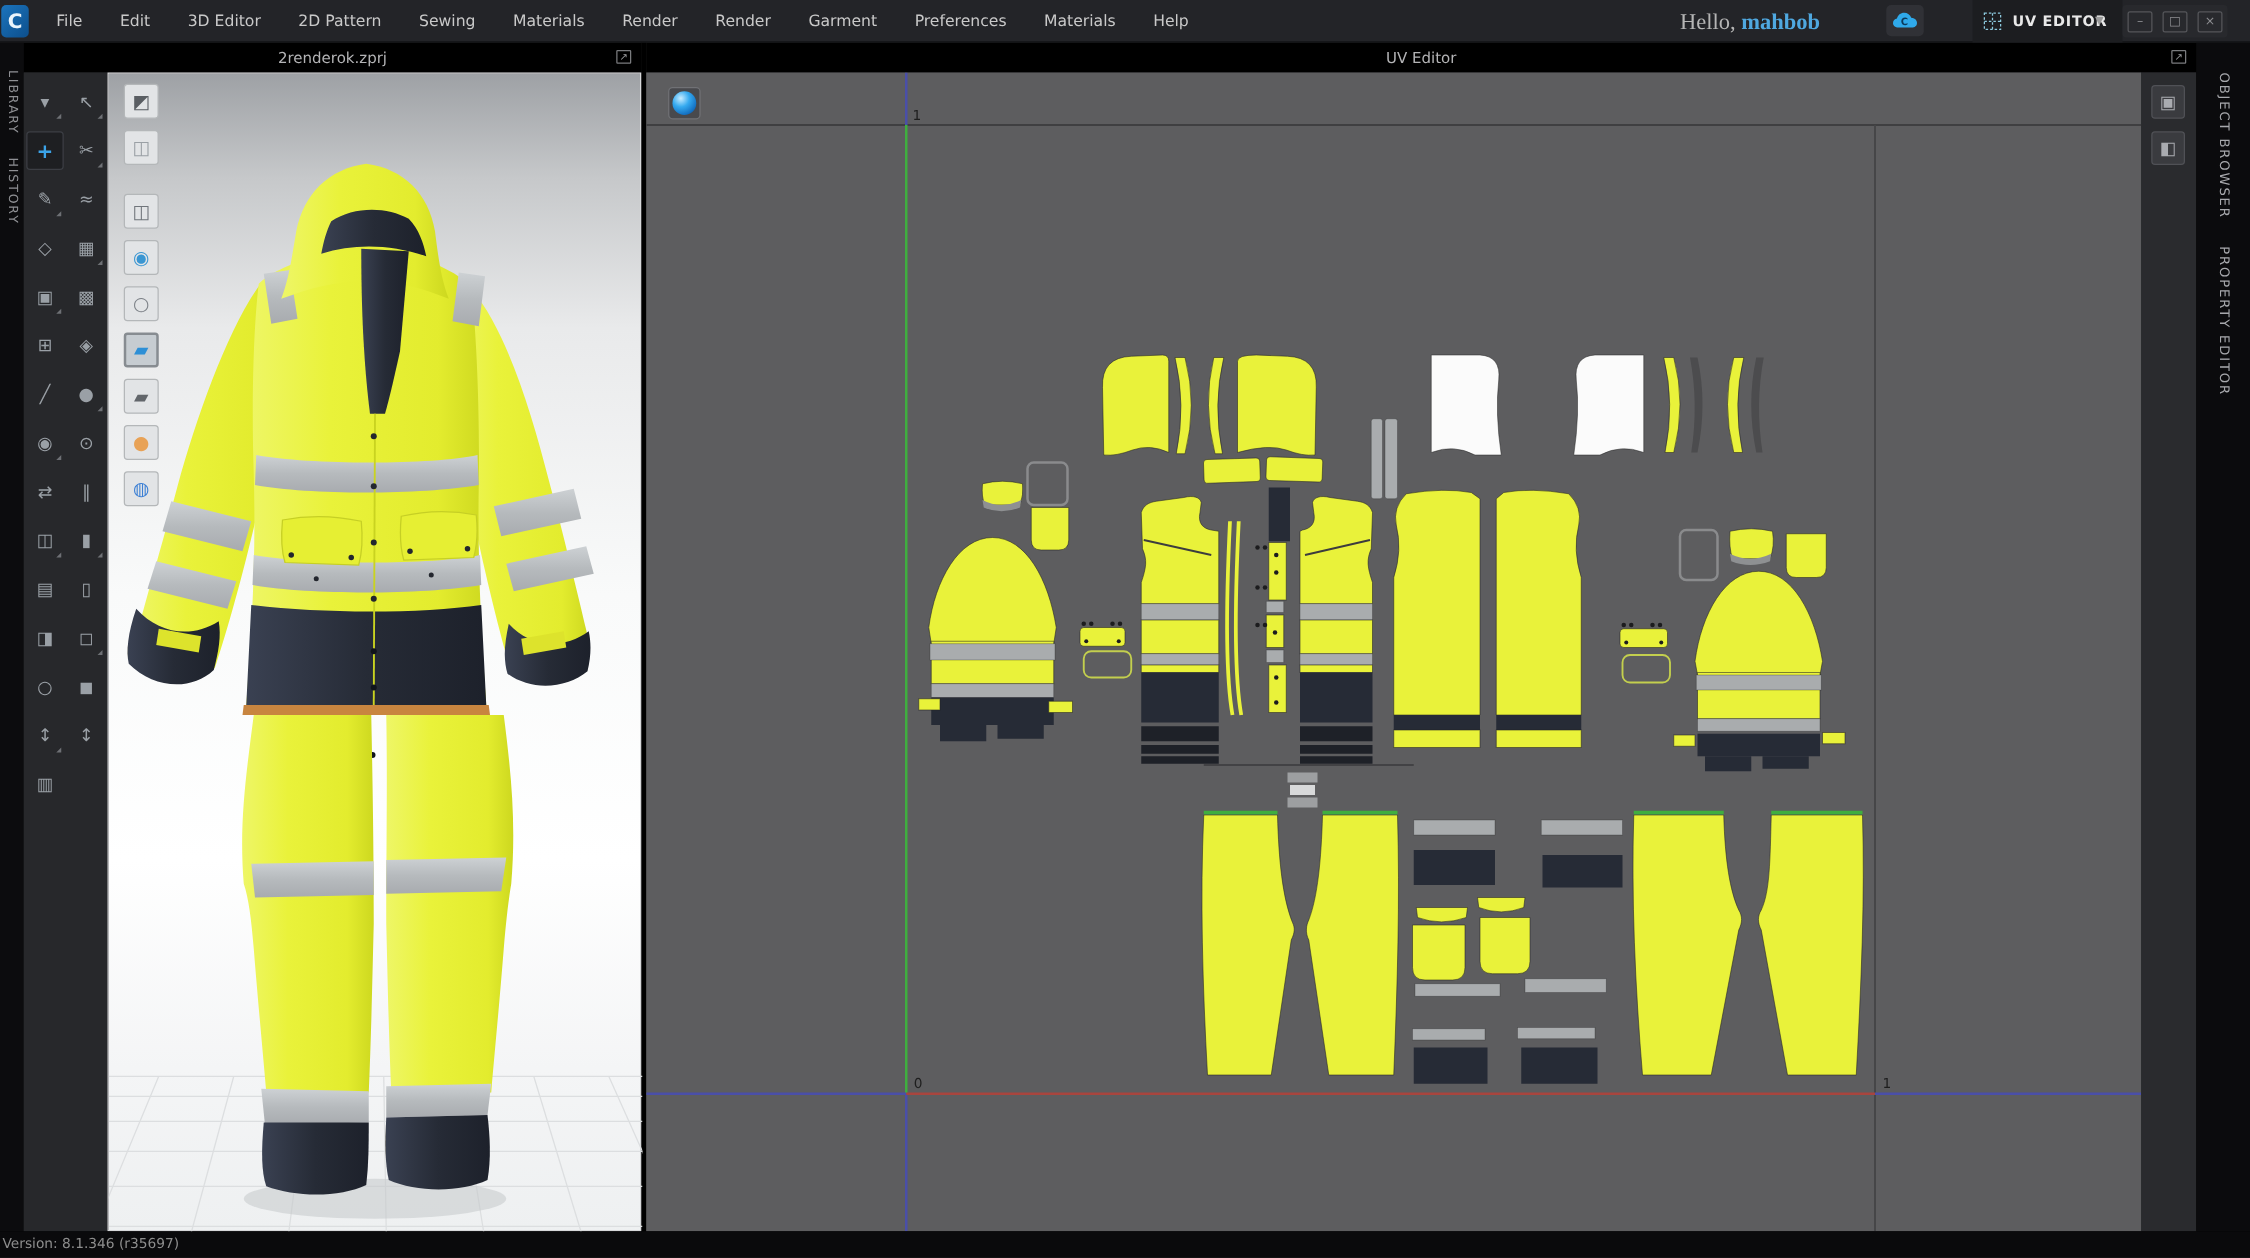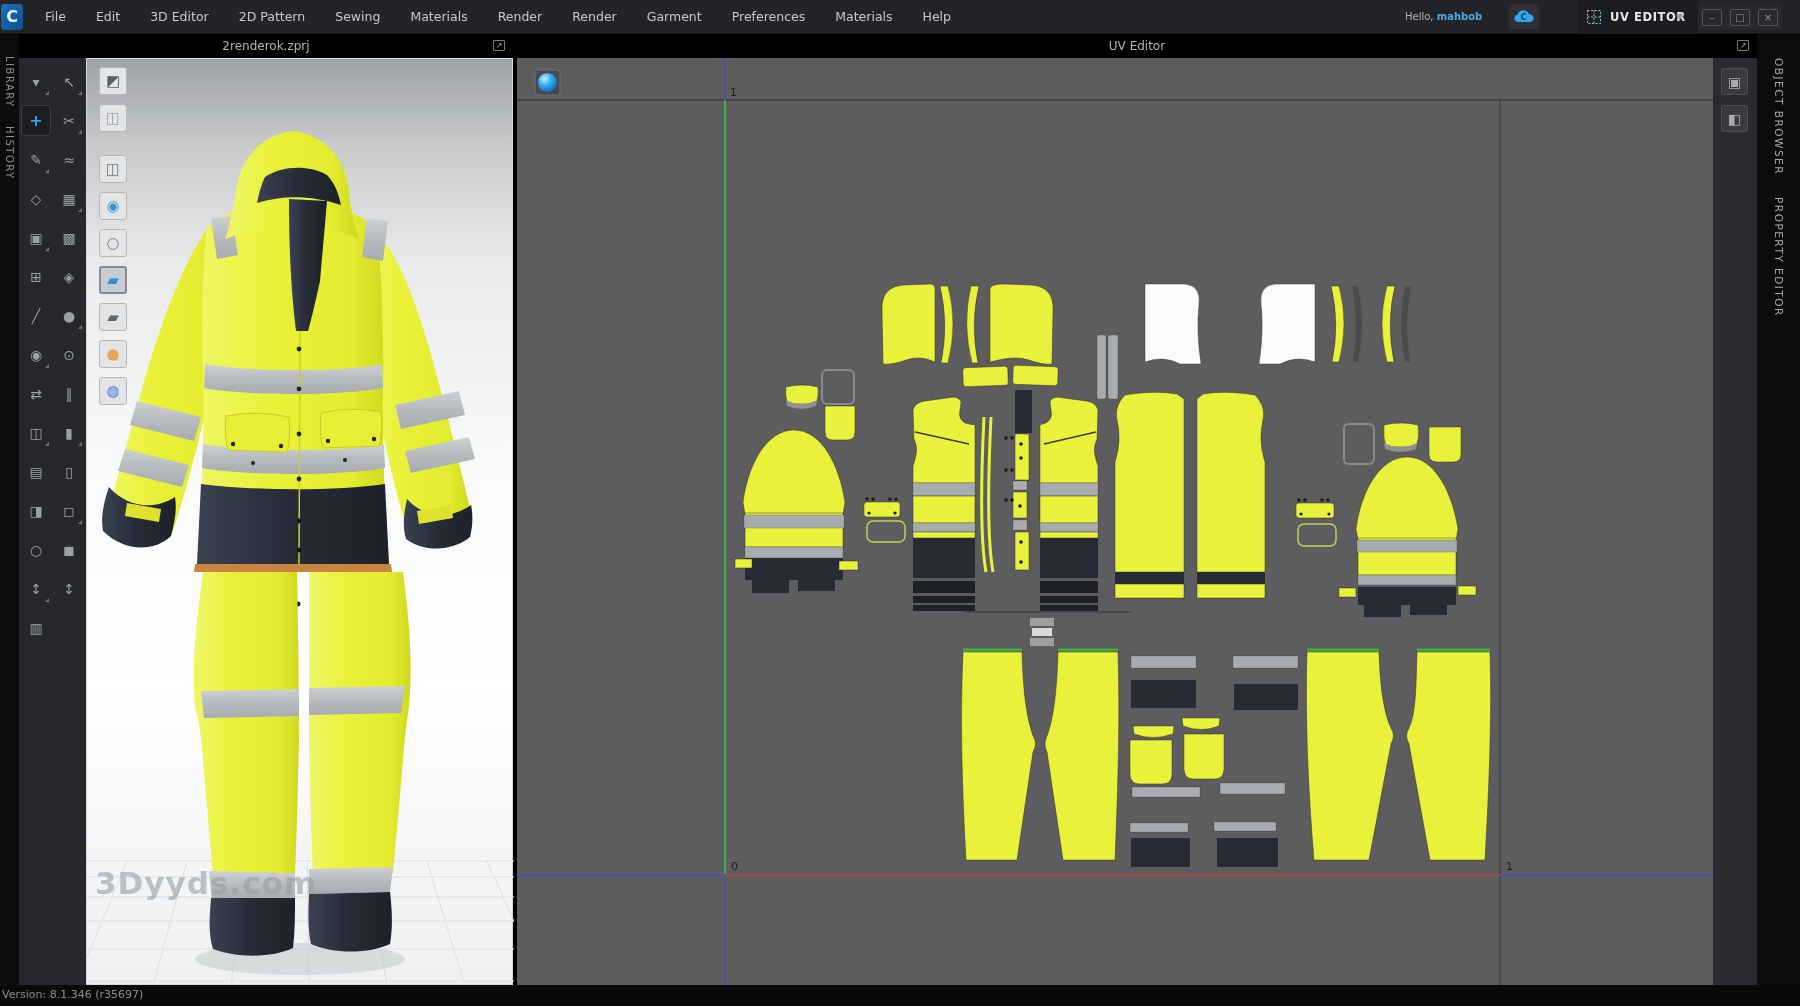--- a/index.html
+++ b/index.html
@@ -3,21 +3,21 @@
 <meta charset="utf-8">
 <style>
   * { margin:0; padding:0; box-sizing:border-box; }
   html,body { width:1800px; height:1006px; background:#000; font-family:"DejaVu Sans","Liberation Sans",sans-serif; overflow:hidden; position:relative; }
 
   
   #menubar { position:absolute; left:0; top:0; width:1800px; height:34px; background:#232428; border-bottom:1px solid #121214; z-index:5; }
   #logo { position:absolute; left:1px; top:4px; width:22px; height:26px; border-radius:4px; background:linear-gradient(135deg,#1b74bd,#0d4f8c); color:#eaf4fb; font-weight:bold; font-size:16px; text-align:center; line-height:25px; }
   #menu-items { position:absolute; left:30px; top:0; height:34px; display:flex; }
   #menu-items .mi { padding:0 15px; line-height:34px; font-size:12.5px; color:#c9c9c9; }
-  #greet { position:absolute; left:1405px; top:0; line-height:34px; font-size:10px; color:#b5b5b5; }
+  #greet { position:absolute; left:1344px; top:0; line-height:34px; font-size:18px; color:#b5b5b5;font-family:Liberation Serif, serif; }
   #greet b { color:#4fa8e0; font-weight:bold; }
   #cloud-btn { position:absolute; left:1509px; top:4px; width:30px; height:25px; background:#303136; border-radius:4px; display:flex; align-items:center; justify-content:center; }
   #mode-block { position:absolute; left:1578px; top:0; height:34px; display:flex; align-items:center; background:#1c1d20; padding:0 8px; width:120px; }
   #mode-label { color:#e8e8e8; font-size:11.5px; font-weight:bold; letter-spacing:.6px; margin-left:8px; }
   #mode-caret { position:absolute; left:1676px; top:0; line-height:34px; color:#9a9a9a; font-size:9px; }
   #winbtns { position:absolute; left:1698px; top:4px; width:84px; height:26px; background:#28292d; border-radius:3px; display:flex; align-items:center; justify-content:space-around; }
   .winbtn { width:20px; height:17px; border:1px solid #55565a; color:#8d8e92; font-size:10px; text-align:center; line-height:15px; border-radius:2px; }
 
   
   #leftstrip { position:absolute; left:0; top:34px; width:19px; height:951px; background:#0c0c0e; }
@@ -233,21 +233,20 @@
         <path d="M222,513 C223,560 222,620 222,680 C223,720 224,770 226,815 L306,815 C308,790 312,750 316,700 C318,676 320,660 322,648 C326,600 322,560 316,513 Z" fill="url(#yg)"></path>
         <path d="M114,632 L212,630 L212,657 L117,659 Z" fill="url(#gg)"></path>
         <path d="M222,629 L318,627 L314,654 L222,656 Z" fill="url(#gg)"></path>
         <path d="M122,812 L208,814 L208,839 L125,841 Z" fill="url(#gg)"></path>
         <path d="M222,810 L306,808 L303,833 L222,835 Z" fill="url(#gg)"></path>
         <path d="M124,839 C122,862 122,878 126,890 C150,899 185,899 206,889 C208,872 208,856 208,839 Z" fill="url(#ng)"></path>
         <path d="M222,835 C221,856 221,872 224,885 C246,895 282,895 303,885 C306,868 305,850 303,833 Z" fill="url(#ng)"></path>
       </g>
     </svg>
     <div id="vp-icons"></div>
-    <div id="watermark">3Dyyds.com</div>
   <div class="vp-cell" style="top: 8px; color: rgb(90, 94, 99);">◩</div><div class="vp-cell" style="top: 45px; color: rgb(154, 160, 165);">◫</div><div class="vp-cell" style="top: 96px; color: rgb(112, 117, 123);">◫</div><div class="vp-cell" style="top: 133px; color: rgb(58, 150, 210);">◉</div><div class="vp-cell" style="top: 170px; color: rgb(124, 129, 135);">○</div><div class="vp-cell sel" style="top: 207px; color: rgb(45, 143, 214);">▰</div><div class="vp-cell" style="top: 244px; color: rgb(98, 102, 107);">▰</div><div class="vp-cell" style="top: 281px; color: rgb(232, 162, 86);">●</div><div class="vp-cell" style="top: 318px; color: rgb(59, 127, 212);">◍</div></div>
 </div>
 
 <div id="uvpanel">
   <div class="panel-head">
     <div class="panel-title">UV Editor</div>
     <div class="popout">↗</div>
   </div>
   <div id="uvcanvas">
     <svg width="1196" height="927" viewBox="0 0 1196 927">

